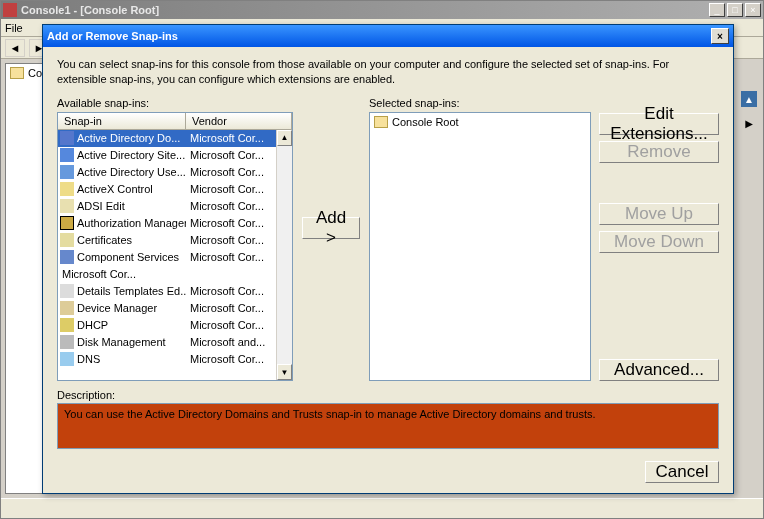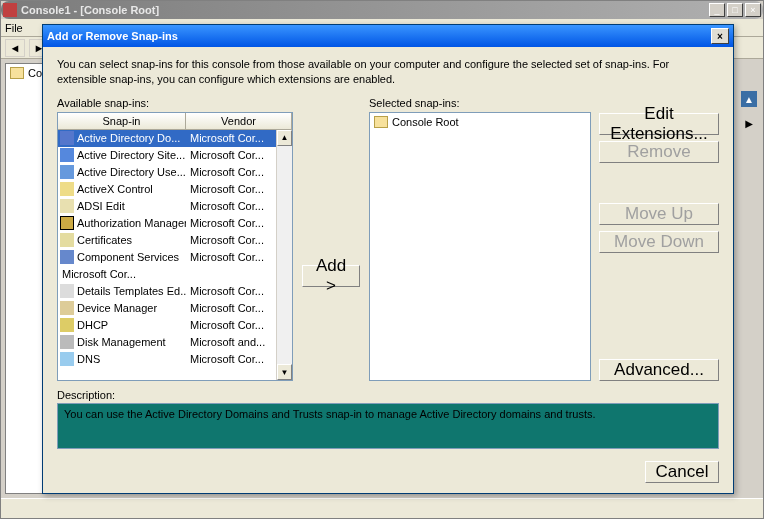--- a/index.html
+++ b/index.html
@@ -1,20 +1,20 @@
 <!DOCTYPE html>
 <html><head>
 <meta charset="utf-8">
 <style>
 * { box-sizing: border-box; margin: 0; padding: 0; font-family: Tahoma, Arial, sans-serif; font-size: 11px; }
 body { background: #d4d0c8; width: 764px; height: 519px; overflow: hidden; position: relative; }
 
 
 .mmc-window { position: absolute; top: 0; left: 0; width: 764px; height: 519px; background: #d4d0c8; border: 1px solid #808080; }
-.mmc-titlebar { height: 18px; background: linear-gradient(to right, #7b7b7b, #b0b0b0); display: flex; align-items: center; padding: 0 2px; color: #fff; border-radius: 8px; }
+.mmc-titlebar { height: 18px; background: linear-gradient(to right, #7b7b7b, #b0b0b0); display: flex; align-items: center; padding: 0 2px; color: #fff; }
 .mmc-titlebar .icon { width: 14px; height: 14px; background: #c04040; margin-right: 4px; display: inline-block; }
 .mmc-titlebar .title { flex: 1; font-weight: bold; color: #e8e8e8; }
 .mmc-titlebar .winbtn { width: 16px; height: 14px; background: #d4d0c8; border: 1px solid #fff; border-right-color:#404040; border-bottom-color:#404040; margin-left: 2px; display: flex; align-items:center; justify-content:center; font-size:9px; }
 .mmc-menubar { height: 18px; background: #ece9d8; display: flex; align-items: center; padding: 0 4px; border-bottom:1px solid #aca899;}
 .mmc-menubar span { margin-right: 12px; }
 .mmc-toolbar { height: 22px; background: #ece9d8; display:flex; align-items:center; padding:0 4px; gap:4px; border-bottom:1px solid #aca899;}
 .mmc-toolbar .tbtn { width:20px; height:18px; border:1px solid #d4d0c8; display:flex; align-items:center; justify-content:center;}
 .mmc-body { padding: 4px; display:flex; height: calc(100% - 78px); }
 .tree-pane { width: 180px; background:#fff; border:1px solid #808080; padding:2px; }
 .tree-item { display:flex; align-items:center; gap:4px; padding:1px 2px;}
@@ -32,21 +32,21 @@
 .dlg-body { flex:1; padding:10px 14px 6px 14px; display:flex; flex-direction:column; }
 .intro-text { margin-bottom:10px; line-height:1.35; }
 .columns { display:flex; gap:8px; flex:1; min-height:0; }
 .col-left { width:236px; display:flex; flex-direction:column; }
 .col-mid { width:60px; display:flex; flex-direction:column; justify-content:flex-start; padding-top:120px; align-items:center; }
 .col-sel { flex:1; display:flex; flex-direction:column; }
 .col-btns { width:120px; display:flex; flex-direction:column; gap:6px; padding-top:16px;}
 .section-label { margin-bottom:3px;}
 .listview { border:1px solid #7f9db9; background:#fff; flex:1; overflow:hidden; display:flex; flex-direction:column;}
 .lv-header { display:flex; background:#ece9d8; border-bottom:1px solid #aca899;}
-.lv-header .hcell { padding:2px 6px; border-right:1px solid #aca899; background:linear-gradient(to bottom,#fff,#ece9d8);text-align:center;}
+.lv-header .hcell { padding:2px 6px; border-right:1px solid #aca899; background:linear-gradient(to bottom,#fff,#ece9d8);}
 .lv-header .hcell.snap { width:128px; }
 .lv-header .hcell.vendor { flex:1; }
 .lv-rows { flex:1; overflow:hidden; position:relative; }
 .lv-scroll { position:absolute; right:0; top:0; bottom:0; width:16px; background:#ece9d8; border-left:1px solid #d4d0c8; display:flex; flex-direction:column;}
 .lv-scroll .sb-btn { height:16px; background:#ece9d8; border:1px solid #fff; border-right-color:#808080; border-bottom-color:#808080; display:flex; align-items:center; justify-content:center; font-size:8px;}
 .lv-scroll .sb-track { flex:1; background:#f0f0f0; }
 .lv-row { display:flex; align-items:center; height:17px; padding-right:16px;}
 .lv-row.selected { background:#316ac5; color:#fff;}
 .lv-row .cell-snap { width:128px; display:flex; align-items:center; gap:3px; padding-left:2px; overflow:hidden; white-space:nowrap;}
 .lv-row .cell-vendor { flex:1; padding-left:4px; overflow:hidden; white-space:nowrap; text-overflow:ellipsis;}
@@ -64,23 +64,23 @@
 .ico-devmgr { background:#ddcc99;}
 .ico-dhcp { background:#ddcc66;}
 .ico-disk { background:#bbbbbb;}
 .ico-dns { background:#99ccee;}
 
 .tree-box { border:1px solid #7f9db9; background:#fff; flex:1; padding:2px; }
 .tree-box .folder-line { display:flex; align-items:center; gap:4px; padding:1px 2px;}
 .tree-box .folder-icon2 { width:14px; height:12px; background:#f7e19c; border:1px solid #b8a048;}
 .wbtn { height:22px; background:#ece9d8; border:1px solid #fff; border-right-color:#808080; border-bottom-color:#808080; cursor:default; font-size:17px; display:flex; align-items:center; justify-content:center; padding:0 6px;}
 .wbtn.disabled { color:#a0a0a0;}
-.add-btn { width:58px;margin-top:48px; }
+.add-btn { width:58px; }
 .desc-label { margin-top:8px;}
-.desc-box { border:1px solid #7f9db9; background:#0f766e; height:46px; padding:4px 6px; margin-top:2px;}
+.desc-box { border:1px solid #7f9db9; background:#c2410c; height:46px; padding:4px 6px; margin-top:2px;}
 .dlg-footer { display:flex; justify-content:flex-end; gap:6px; padding:6px 14px 10px 0;}
 .dlg-footer .wbtn { width:74px;}
 .col-btns .spacer { height:28px;}
 .col-btns .spacer-lg { flex:1;}
 </style>
 </head>
 <body>
 
 <div class="mmc-window">
   <div class="mmc-titlebar">

